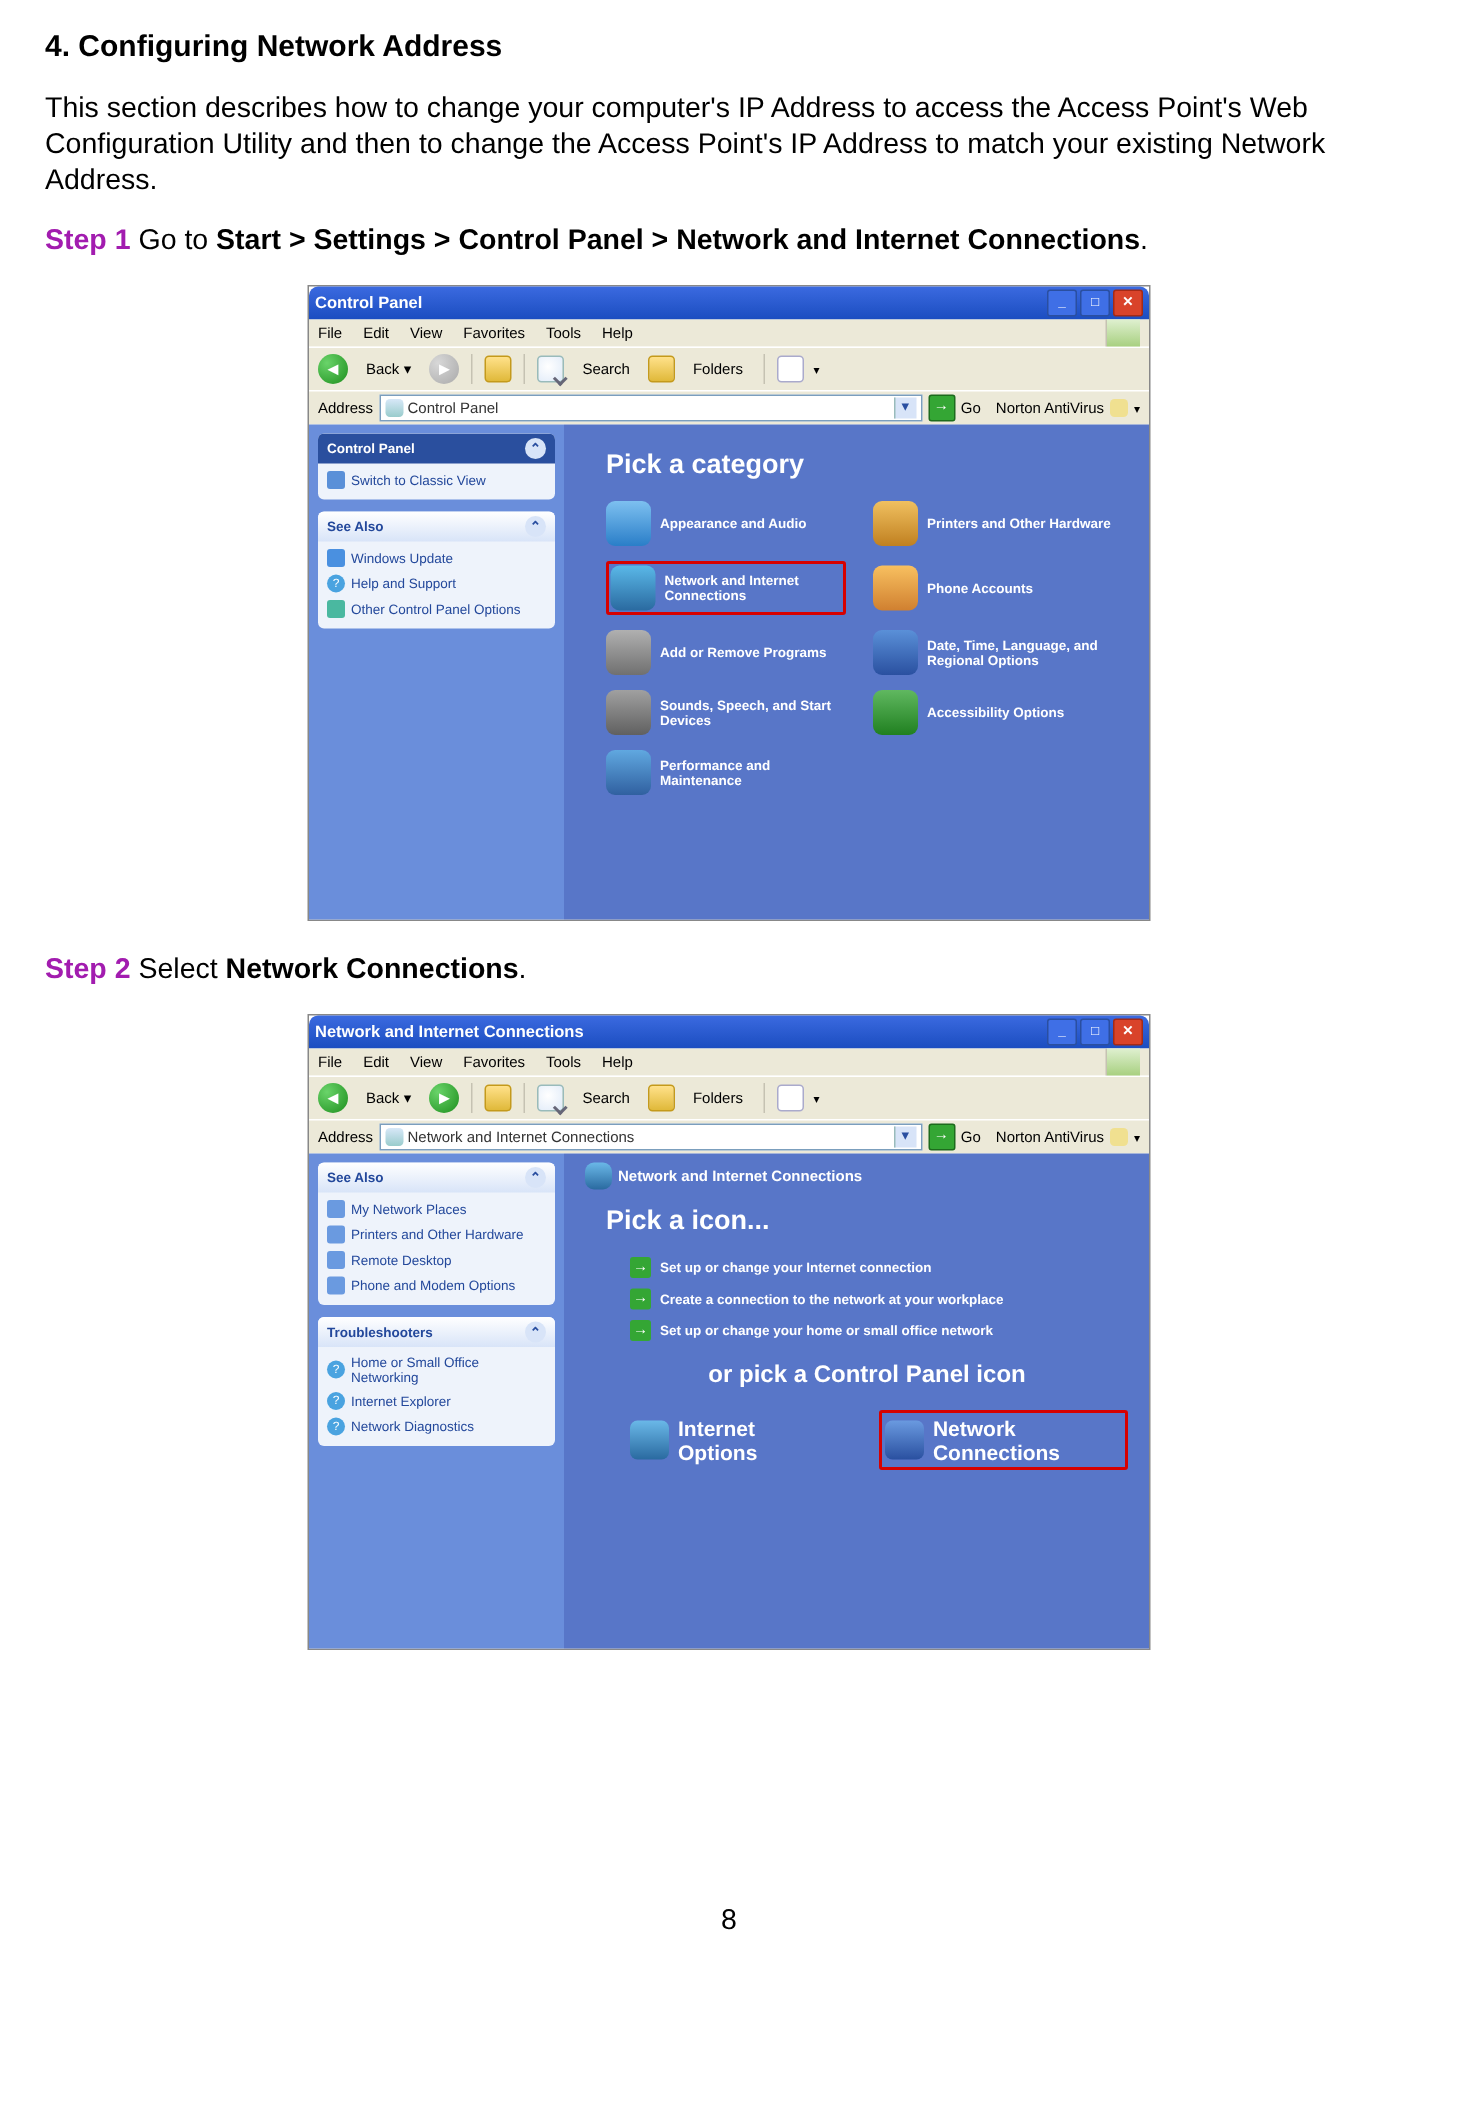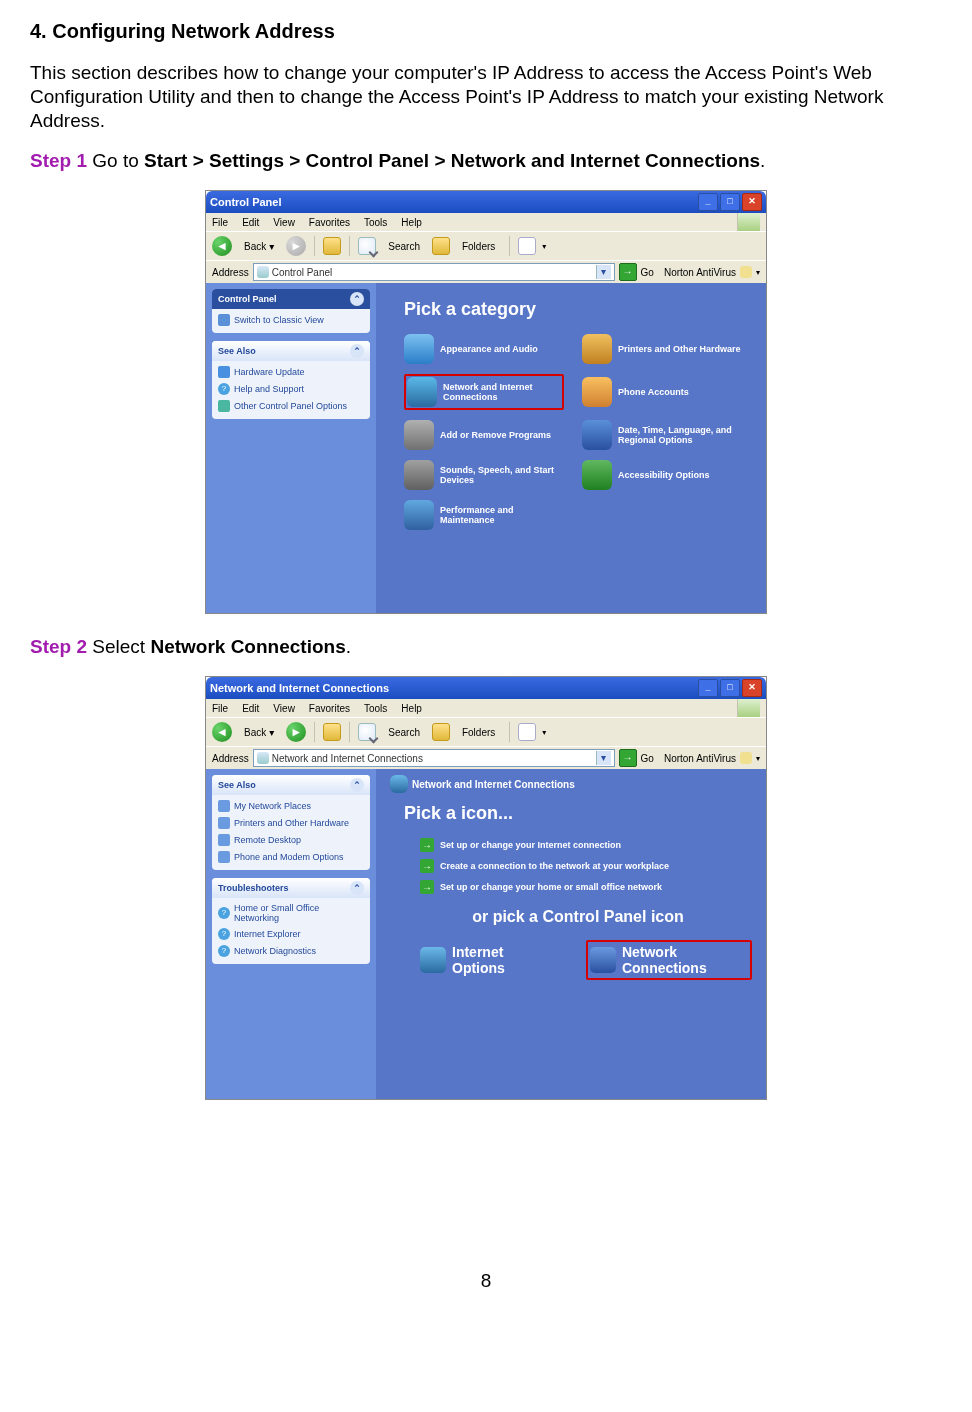--- a/index.html
+++ b/index.html
@@ -211,21 +211,21 @@
         </div>
       </div>
       <div class="panel">
         <div class="panel-hdr">
               <span>See Also</span>
               <span class="chev">⌃</span>
             </div>
         <div class="panel-body">
           <div class="side-link">
                 <span class="side-ico" style="background:#4a90e0;"></span>
-                <span>Hardware Update</span>
+                <span>Windows Update</span>
               </div>
           <div class="side-link">
                 <span class="side-ico q">?</span>
                 <span>Help and Support</span>
               </div>
           <div class="side-link">
                 <span class="side-ico" style="background:#4ab8a0;"></span>
                 <span>Other Control Panel Options</span>
               </div>
         </div>

